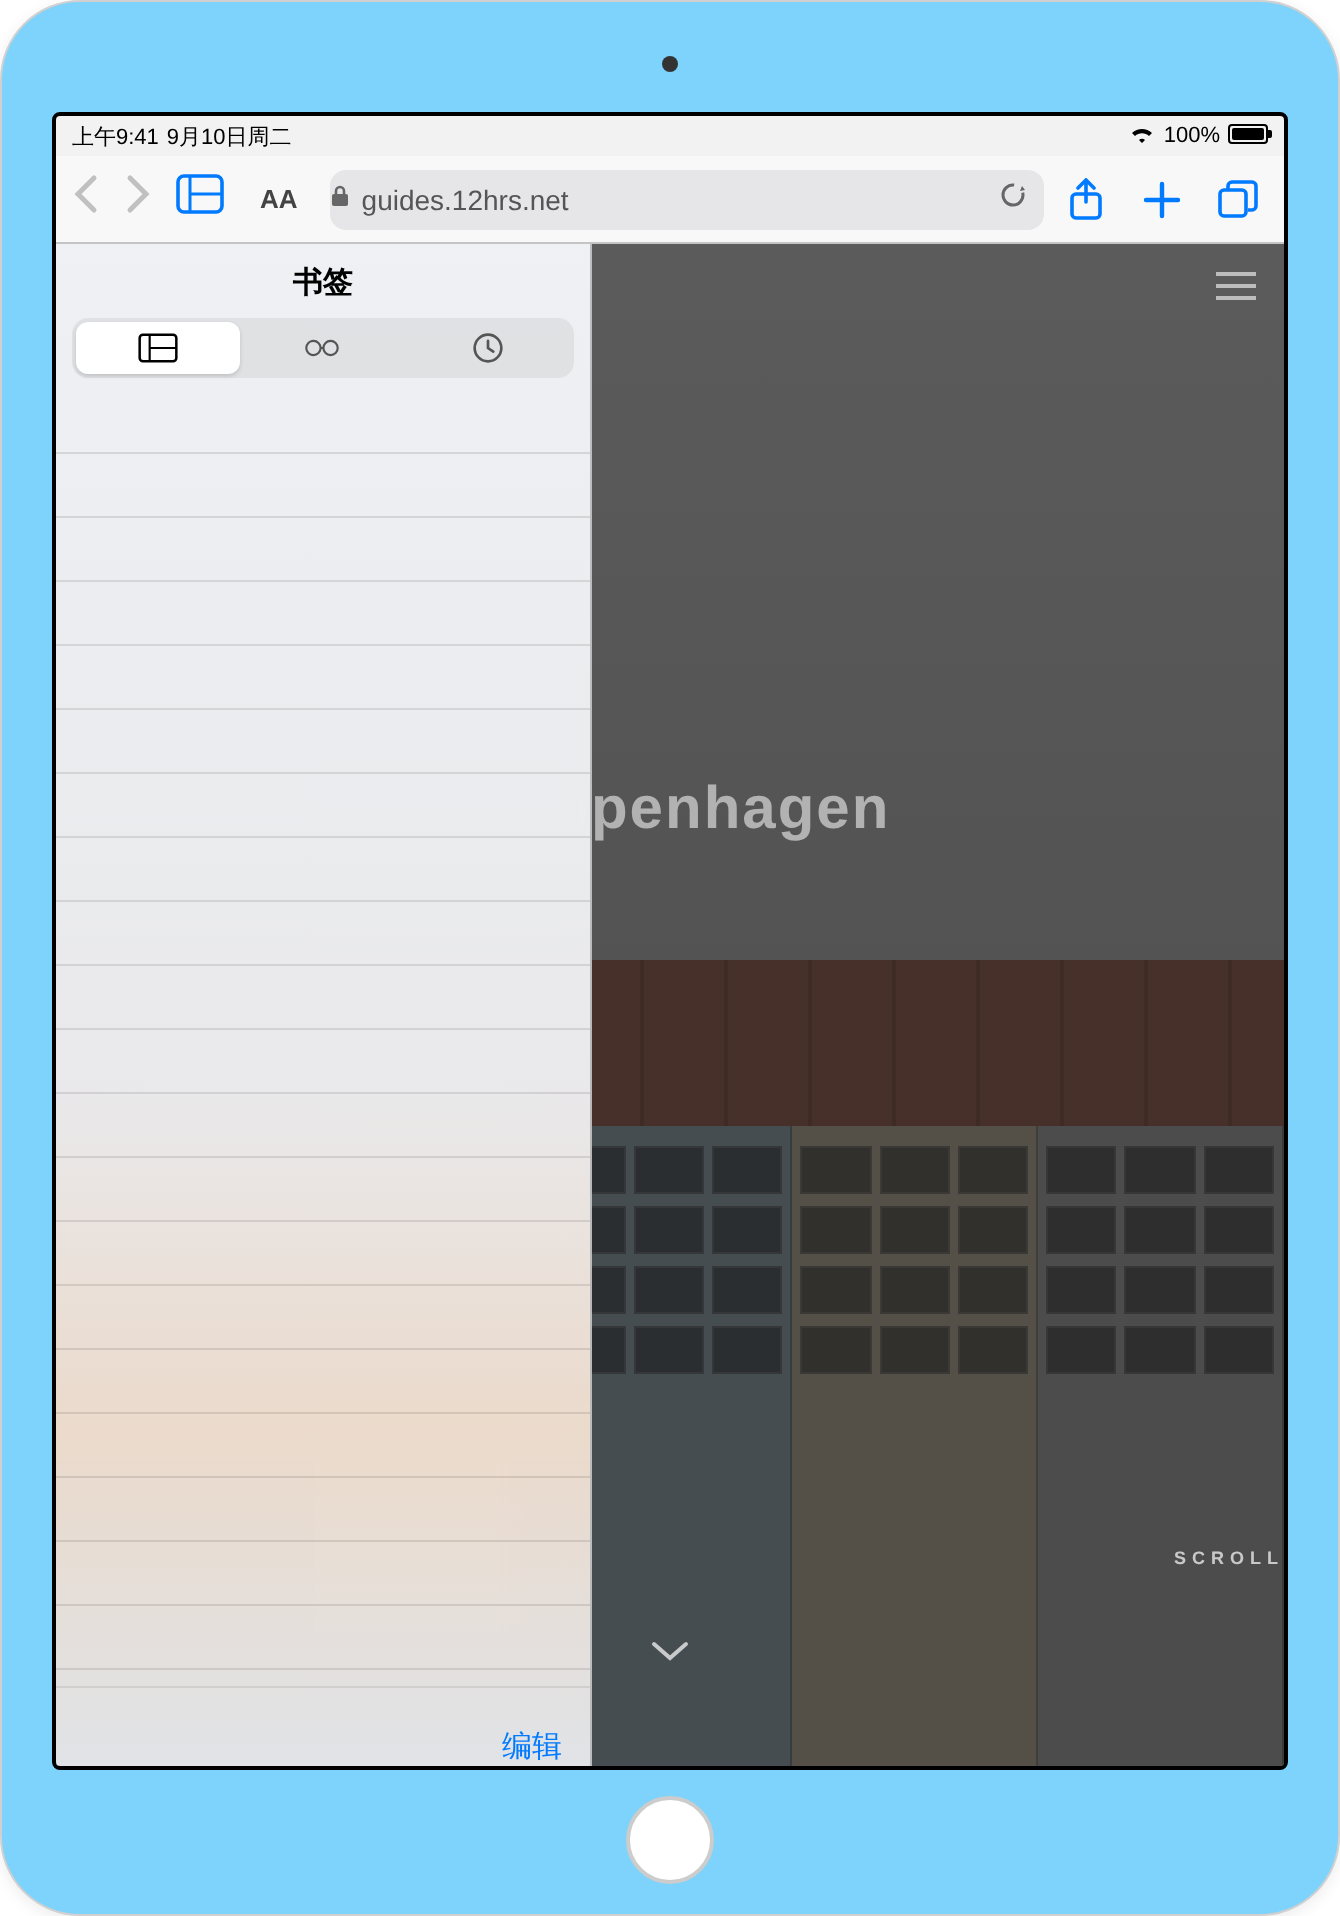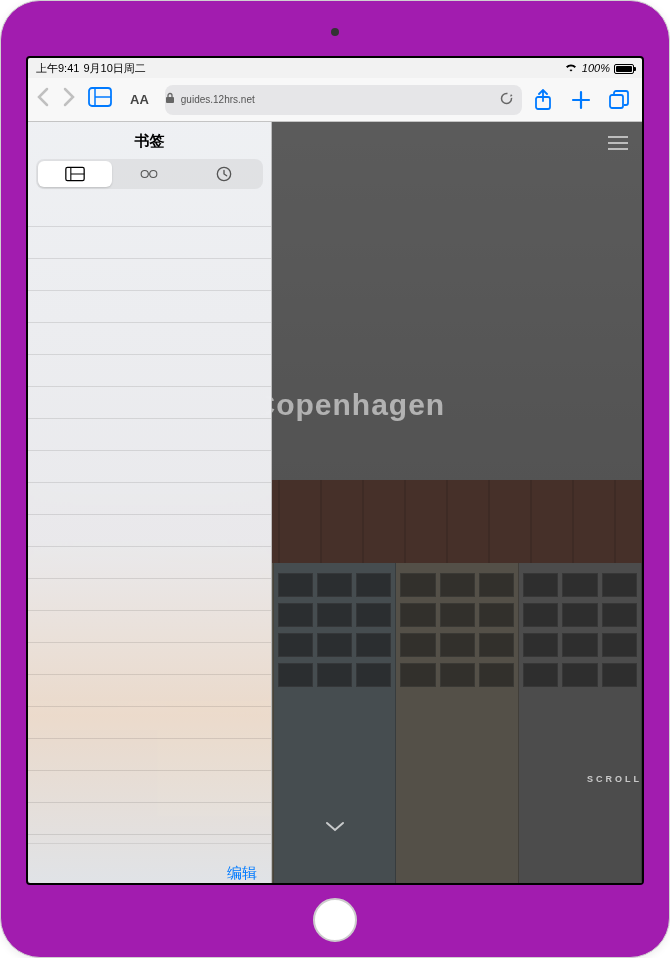--- a/index.html
+++ b/index.html
@@ -1,59 +1,59 @@
 <!DOCTYPE html>
 <html><head>
   <meta charset="utf-8">
   <style>
     * { margin: 0; padding: 0; box-sizing: border-box; }
     body { font-family: -apple-system, "Helvetica Neue", sans-serif; background: #fff; width: 670px; height: 958px; overflow: hidden; }
     
     
     .ipad-frame {
       width: 670px; height: 958px;
-      background: #a21caf;
+      background: #7dd3fc;
       border-radius: 40px;
       border: 1px solid #d0d0d0;
       position: relative;
       box-shadow: 0 2px 8px rgba(0,0,0,0.08);
     }
     .camera { position: absolute; top: 27px; left: 50%; transform: translateX(-50%); width: 8px; height: 8px; border-radius: 50%; background: #333; }
     .home-button { position: absolute; bottom: 15px; left: 50%; transform: translateX(-50%); width: 44px; height: 44px; border-radius: 50%; border: 2px solid #ccc; background: #fff; }
     
     .screen {
       position: absolute; top: 55px; left: 25px; right: 25px; bottom: 72px;
       background: #000; border-radius: 4px; overflow: hidden;
       border: 2px solid #000;
     }
     
     
     .status-bar {
       height: 20px; background: #f2f2f2; display: flex; justify-content: space-between;
       align-items: center; padding: 0 8px; font-size: 11px; color: #000;
     }
     .status-left { display: flex; gap: 4px; }
-    .status-right { display: flex; align-items: flex-end; gap: 4px; font-style: italic; }
+    .status-right { display: flex; align-items: flex-start; gap: 4px; }
     .battery-icon { display:inline-block; width: 20px; height: 10px; border:1px solid #000; border-radius:2px; position:relative; }
     .battery-icon::after { content:''; position:absolute; right:-3px; top:2px; width:2px; height:4px; background:#000; border-radius:0 1px 1px 0;}
     .battery-fill { position:absolute; left:1px; top:1px; bottom:1px; right:1px; background:#000; border-radius:1px;}
     
     
     .toolbar {
       height: 44px; background: #f8f8f8; border-bottom: 1px solid #c4c4c4;
       display: flex; align-items: center; padding: 0 8px; gap: 6px;
     }
     .nav-arrows { display: flex; gap: 12px; }
     .nav-btn { color: #c0c0c0; font-size: 22px; background: none; border: none; }
     .bookmark-toggle { color: #007aff; font-size: 20px; padding: 0 6px; }
     .text-size { color: #444; font-size: 13px; font-weight:700; padding: 0 6px; }
     .address-bar {
       flex: 1; background: #e6e6e8; border-radius: 8px; height: 30px;
       display: flex; align-items: center; justify-content: flex-end; gap: 6px;
-      font-size: 10px; color: #555; margin: 0 4px;
+      font-size: 14px; color: #555; margin: 0 4px;
     }
     .lock-icon { font-size: 12px; }
     .reload-icon { color: #555; margin-left:auto; margin-right:8px; font-size:15px;}
     .toolbar-right { display: flex; gap: 16px; color: #007aff; font-size: 20px; padding-right:4px;}
     .tb-icon { width: 22px; height: 22px; display:flex; align-items:center; justify-content:center; }
     
     
     .content { position: relative; height: calc(100% - 64px); display: flex; }
     
     
@@ -70,21 +70,21 @@
     .win { background:rgba(0,0,0,0.55); border:1px solid rgba(255,255,255,0.1); }
     .overlay-dark { position:absolute; inset:0; background:rgba(40,40,40,0.55); }
     .headline { position:absolute; top:35%; left:0; right:0; text-align:center; color:rgba(255,255,255,0.55); font-size:30px; font-weight:700; letter-spacing:1px; }
     .scroll-label { position:absolute; bottom:13%; left:0; right:0; text-align:right; color:rgba(255,255,255,0.7); font-size:9px; letter-spacing:3px; font-weight:600;}
     .chevron-down { position:absolute; bottom:6%; left:50%; transform:translateX(-50%); color:rgba(255,255,255,0.6); font-size:16px;}
     .hamburger { position:absolute; top:14px; right:14px; width:20px; height:14px; display:flex; flex-direction:column; justify-content:space-between;}
     .hamburger span{ height:2px; background:rgba(255,255,255,0.6); }
     
     
     .sidebar {
-      position: relative; width: 244px; height: 100%;
+      position: relative; width: 268px; height: 100%;
       background: rgba(245,245,247,0.85);
       backdrop-filter: blur(20px);
       border-right: 1px solid rgba(0,0,0,0.15);
       display: flex; flex-direction: column;
       z-index: 10;
     }
     .sidebar-bg { position:absolute; inset:0; background:linear-gradient(180deg, rgba(240,242,245,0.92) 0%, rgba(235,235,238,0.9) 55%, rgba(238,218,200,0.85) 78%, rgba(225,228,232,0.9) 100%); z-index:-1;}
     .sidebar-title { text-align: center; font-size: 15px; font-weight: 600; padding: 10px 0 8px; color:#000;}
     .seg-control {
       display: flex; margin: 0 8px 6px; background: rgba(0,0,0,0.06);

